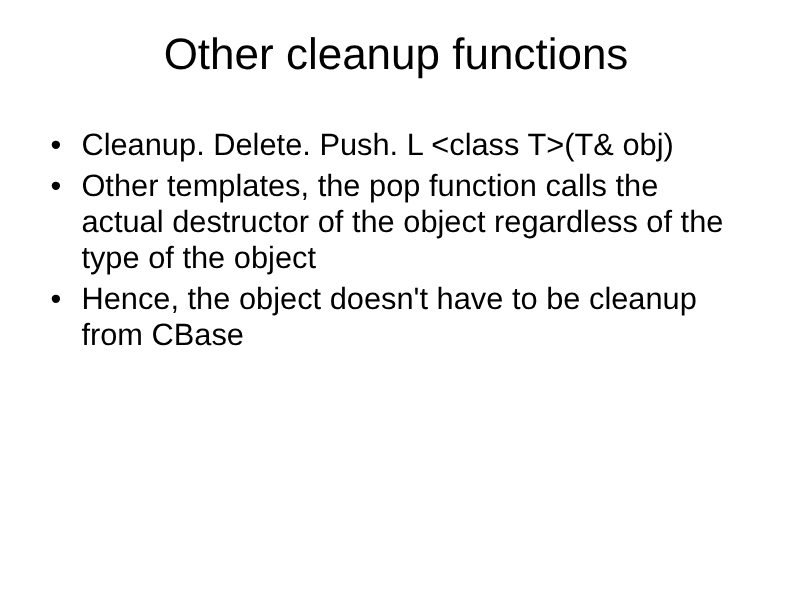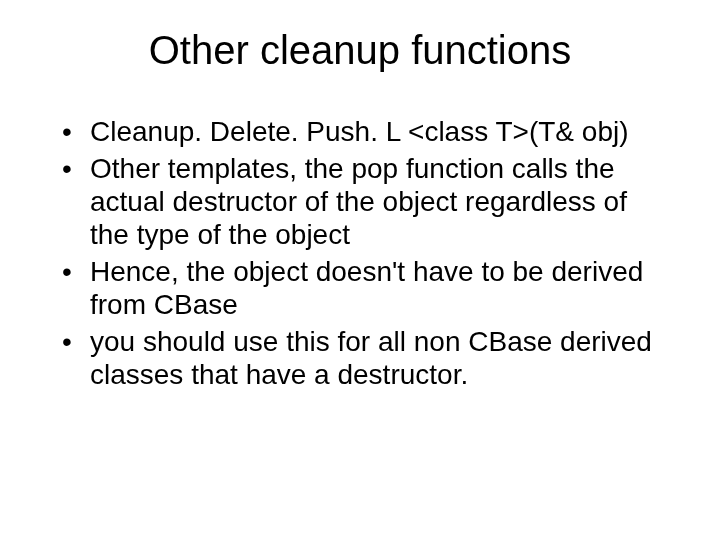--- a/index.html
+++ b/index.html
@@ -19,21 +19,21 @@
     padding: 28px 40px 40px 40px;
   }
   .title {
     font-size: 40px;
     text-align: center;
     margin: 0 0 42px 0;
     font-weight: normal;
   }
   ul.bullets {
     list-style: none;
-    margin: 16px;
+    margin: 0;
     padding: 0 0 0 0;
   }
   ul.bullets > li {
     position: relative;
     font-size: 28px;
     line-height: 1.18;
     padding-left: 34px;
     margin: 0 0 4px 0;
   }
   ul.bullets > li::before {
@@ -46,16 +46,15 @@
   }
 </style>
 </head>
 <body>
 
 <div class="slide">
   <h1 class="title">Other cleanup functions</h1>
   <ul class="bullets">
     <li>Cleanup. Delete. Push. L &lt;class T&gt;(T&amp; obj)</li>
     <li>Other templates, the pop function calls the actual destructor of the object regardless of the type of the object</li>
-    <li>Hence, the object doesn't have to be derived from CBase</li>
-    <li>you should use this for all non CBase derived classes that have a destructor.</li>
+    <li>Hence, the object doesn't have to be cleanup from CBase</li>
   </ul>
 </div>
 
 </body></html>

